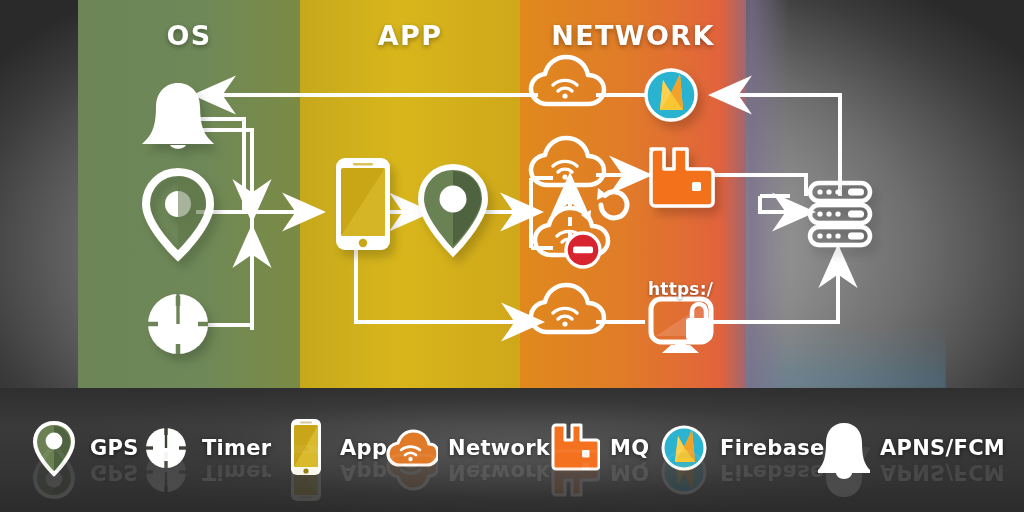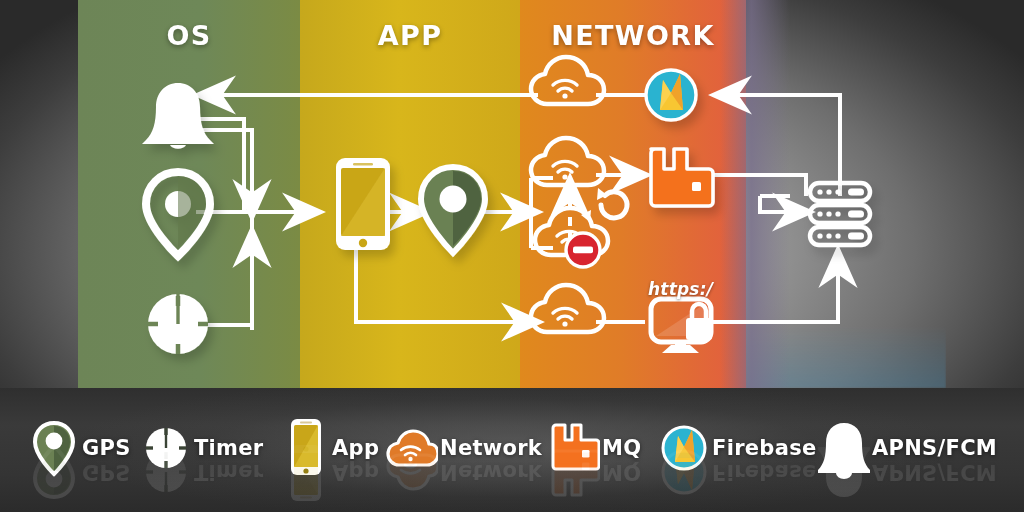--- a/index.html
+++ b/index.html
@@ -55,21 +55,21 @@
   #icons{position:absolute;left:0;top:0;width:1024px;height:388px;}
 
   
   .legend{
     position:absolute;left:0;top:408px;width:1024px;height:104px;
   }
   .legend-item{position:absolute;top:0;height:80px;display:flex;align-items:center;}
   .legend-label{
     color:#fff;font-weight:bold;font-size:21px;letter-spacing:.3px;
     text-shadow:0 1px 4px rgba(0,0,0,.55);
-    margin-left:2px;white-space:nowrap;
+    margin-left:10px;white-space:nowrap;
   }
   .legend-icon{width:52px;height:62px;position:relative;flex:0 0 auto;}
   .legend-mirror{
     position:absolute;left:0;top:408px;width:1024px;height:104px;
     opacity:.17;transform:scaleY(-1);transform-origin:center;pointer-events:none;
     -webkit-mask-image:linear-gradient(to top, rgba(0,0,0,0) 12%, rgba(0,0,0,.75) 80%);
             mask-image:linear-gradient(to top, rgba(0,0,0,0) 12%, rgba(0,0,0,.75) 80%);
   }
   .https-label{
     position:absolute;color:#fff;font-weight:bold;font-size:17px;
@@ -286,21 +286,21 @@
         <circle cx="820" cy="236" r="2.6"></circle>
           <circle cx="829" cy="236" r="2.6"></circle>
           <circle cx="838" cy="236" r="2.6"></circle>
         <rect x="848" y="188.4" width="16" height="7" rx="3.5"></rect>
         <rect x="848" y="210.4" width="16" height="7" rx="3.5"></rect>
         <rect x="848" y="232.4" width="16" height="7" rx="3.5"></rect>
       </g>
     </g>
   </svg>
 
-  <div class="https-label" style="left:648px;top:279px;font-style:italic;">https:/</div>
+  <div class="https-label" style="left:648px;top:279px;">https:/</div>
 
   <div class="legend">
 
     <div class="legend-item" style="left:28px;">
       <div class="legend-icon">
         <svg viewBox="0 0 52 62" width="52" height="62">
           <path d="M26,6 c-11,0 -19,8 -19,19 c0,14 19,32 19,32 c0,0 19,-18 19,-32 c0,-11 -8,-19 -19,-19 z" fill="#6b8153" stroke="#ffffff" stroke-width="4"></path>
           <path d="M26,9 c9,0 16,7 16,16 c0,12 -16,29 -16,29 z" fill="#4f6340"></path>
           <circle cx="26" cy="24" r="8.4" fill="#ffffff"></circle>
         </svg>

